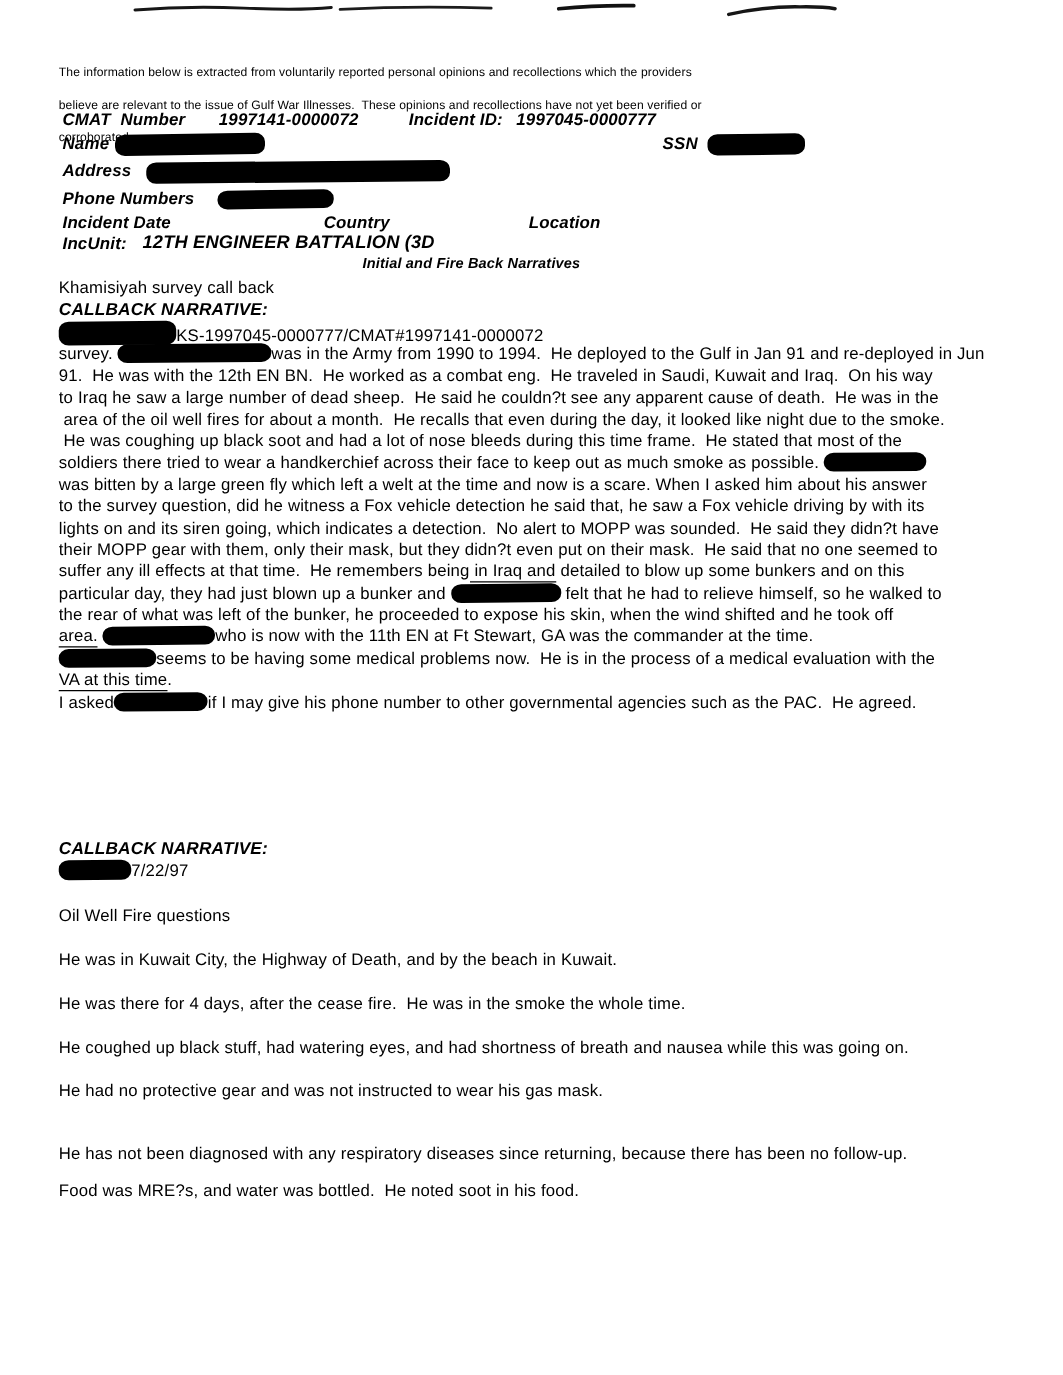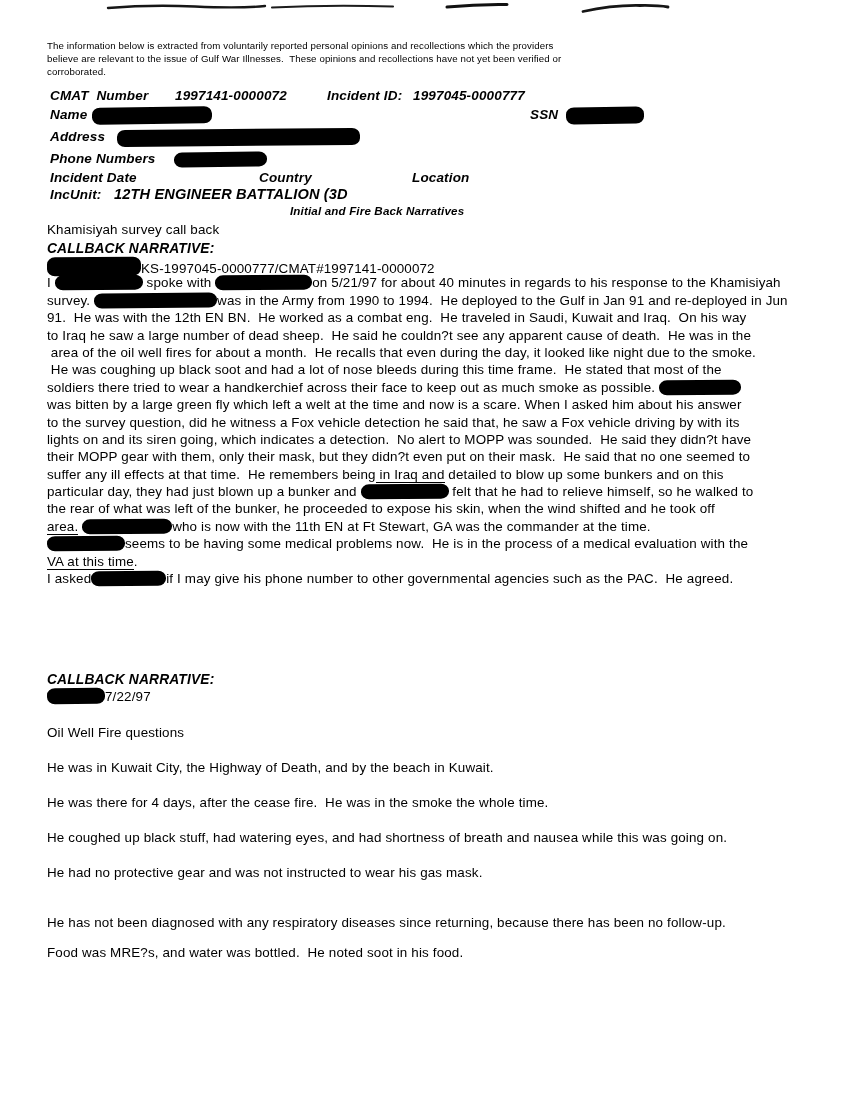--- a/index.html
+++ b/index.html
@@ -5,21 +5,21 @@
   * { box-sizing: border-box; }
   html,body { margin:0; padding:0; background:#fff; }
   .page {
     position:relative; width:850px; height:1100px; background:#ffffff;
     font-family:"Liberation Sans","DejaVu Sans",sans-serif; color:#000;
     overflow:hidden; letter-spacing:0.15px;
   }
   .artifacts { position:absolute; top:0; left:0; }
   .disclaimer { position:absolute; top:40px; left:47px; }
   .disclaimer .para {
-    font-size:9.7px; line-height:12.8px; white-space:pre; letter-spacing:0.1px;
+    font-size:9.7px; line-height:12.8px; white-space:pre; letter-spacing:0.1px;margin-top:13px;
   }
   .hrow { position:absolute; left:0; width:762px; height:18px; }
   .hrow span.hlabel, .hrow span.hval {
     position:absolute; font-style:italic; font-weight:bold; font-size:13.5px; white-space:pre;
   }
   .redact {
     position:absolute; background:#000; border-radius:8px / 7px; transform:rotate(-0.8deg);
   }
   .plainline { position:absolute; font-size:13.4px; white-space:pre; }
   .section { position:absolute; left:47px; width:790px; }
@@ -81,37 +81,36 @@
   </div>
 
   <div class="hrow" style="top:151px">
     <span class="hlabel" style="left:50px">Phone Numbers</span>
     <span class="redact" style="left:174px; top:1px; width:93px; height:15px"></span>
   </div>
 
   <div class="hrow" style="top:170px">
     <span class="hlabel" style="left:50px">Incident Date</span>
     <span class="hlabel" style="left:259px">Country</span>
-    <span class="hlabel" style="left:412px">Location</span>
+    <span class="hlabel" style="left:423px">Location</span>
   </div>
 
   <div class="hrow" style="top:187px">
     <span class="hlabel" style="left:50px">IncUnit:</span>
     <span class="hval incunit-val" style="left:114px; top:-1px">12TH ENGINEER BATTALION (3D</span>
   </div>
 
   <div class="subtitle" style="top:204px; left:290px">Initial and Fire Back Narratives</div>
 
   <div class="plainline" style="top:222px; left:47px">Khamisiyah survey call back</div>
 
   <div class="section" style="top:239px">
     <div class="heading">CALLBACK NARRATIVE:</div>
     <div class="linewrap">
         <div class="line"><span class="redact-inline" style="width: 94px; height: 19px;"></span><span>KS-1997045-0000777/CMAT#1997141-0000072</span></div>
-        <div class="line"><span>I </span><span class="redact-inline" style="width: 88px;"></span><span> spoke with </span><span class="redact-inline" style="width: 97px;"></span><span>on 5/21/97 for about 40 minutes in regards to his response to the Khamisiyah</span></div>
         <div class="line"><span>survey. </span><span class="redact-inline" style="width: 123px;"></span><span>was in the Army from 1990 to 1994.  He deployed to the Gulf in Jan 91 and re-deployed in Jun</span></div>
         <div class="line"><span>91.  He was with the 12th EN BN.  He worked as a combat eng.  He traveled in Saudi, Kuwait and Iraq.  On his way</span></div>
         <div class="line"><span>to Iraq he saw a large number of dead sheep.  He said he couldn?t see any apparent cause of death.  He was in the</span></div>
         <div class="line"><span> area of the oil well fires for about a month.  He recalls that even during the day, it looked like night due to the smoke.</span></div>
         <div class="line"><span> He was coughing up black soot and had a lot of nose bleeds during this time frame.  He stated that most of the</span></div>
         <div class="line"><span>soldiers there tried to wear a handkerchief across their face to keep out as much smoke as possible. </span><span class="redact-inline" style="width: 82px;"></span></div>
         <div class="line"><span>was bitten by a large green fly which left a welt at the time and now is a scare. When I asked him about his answer</span></div>
         <div class="line"><span>to the survey question, did he witness a Fox vehicle detection he said that, he saw a Fox vehicle driving by with its</span></div>
         <div class="line"><span>lights on and its siren going, which indicates a detection.  No alert to MOPP was sounded.  He said they didn?t have</span></div>
         <div class="line"><span>their MOPP gear with them, only their mask, but they didn?t even put on their mask.  He said that no one seemed to</span></div>

